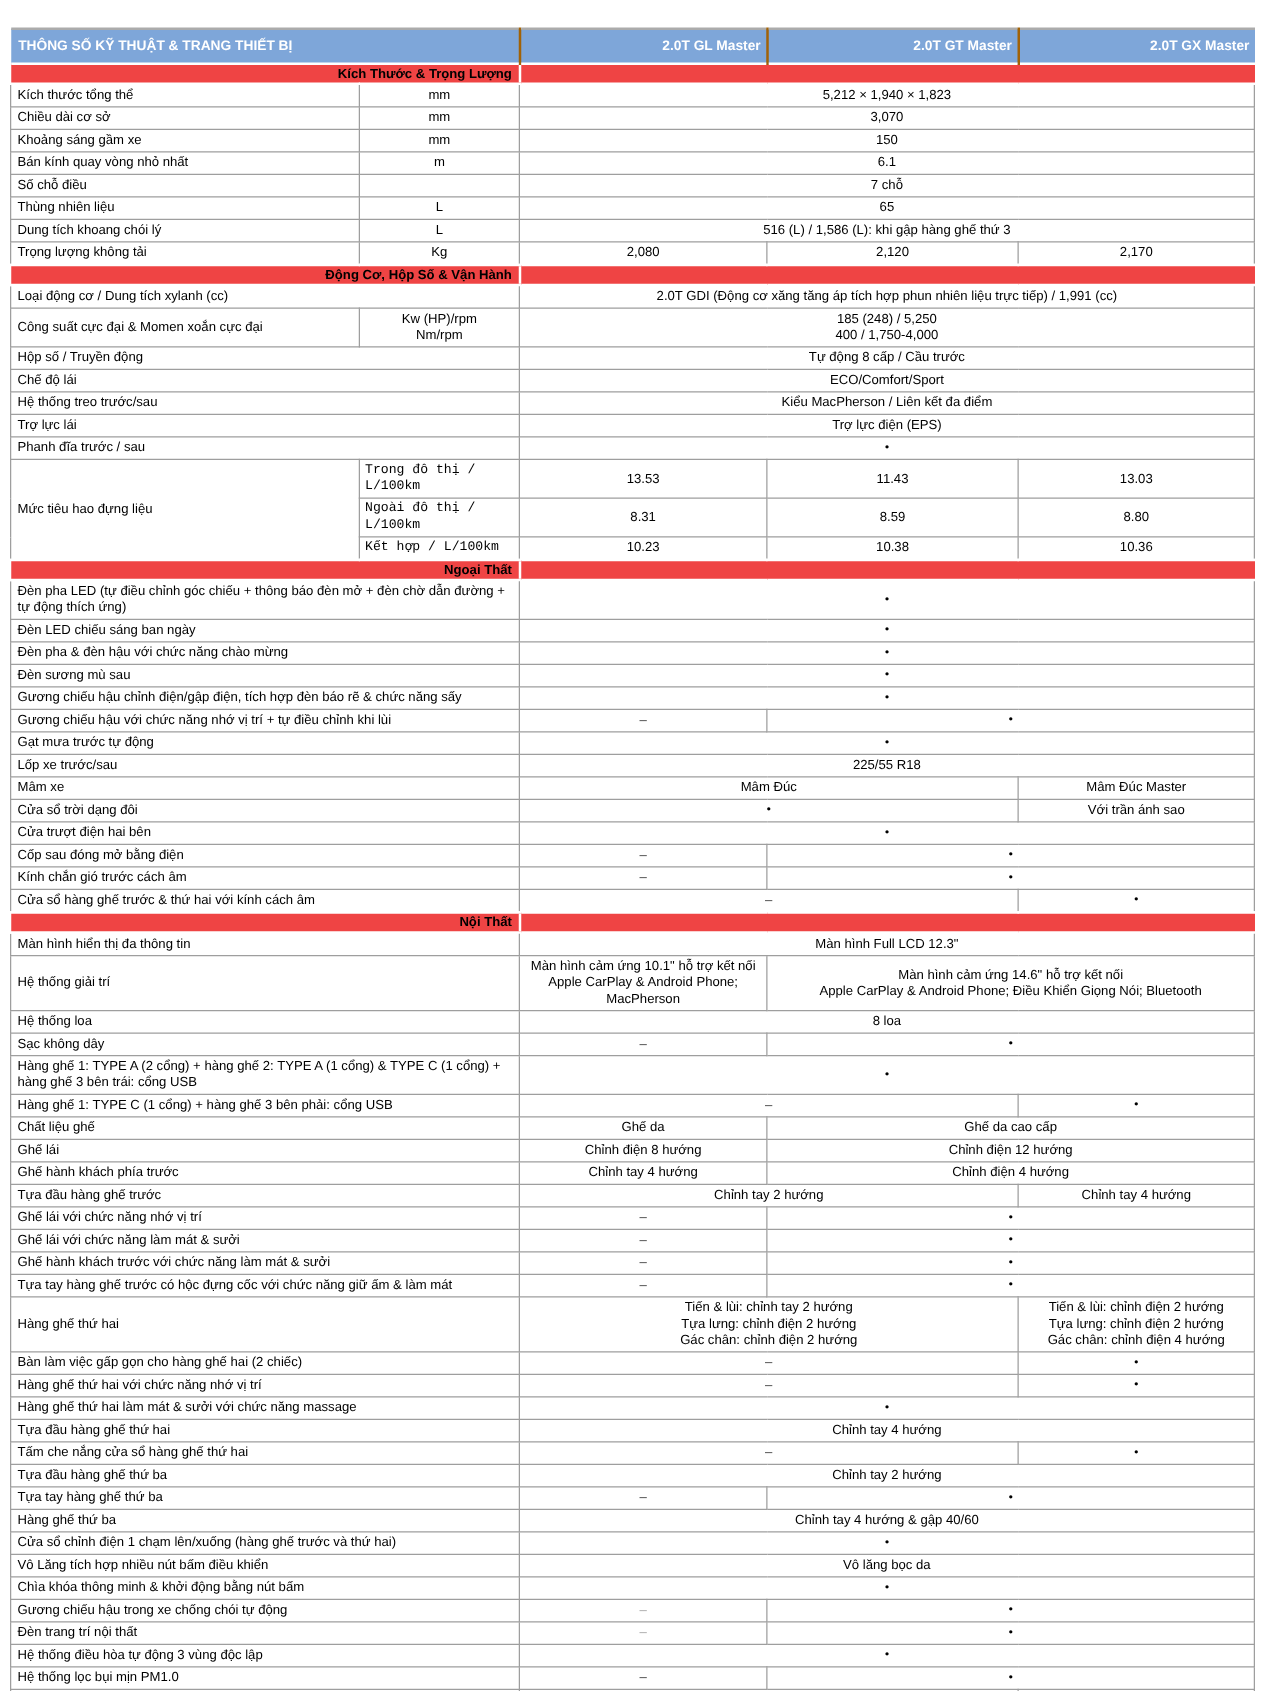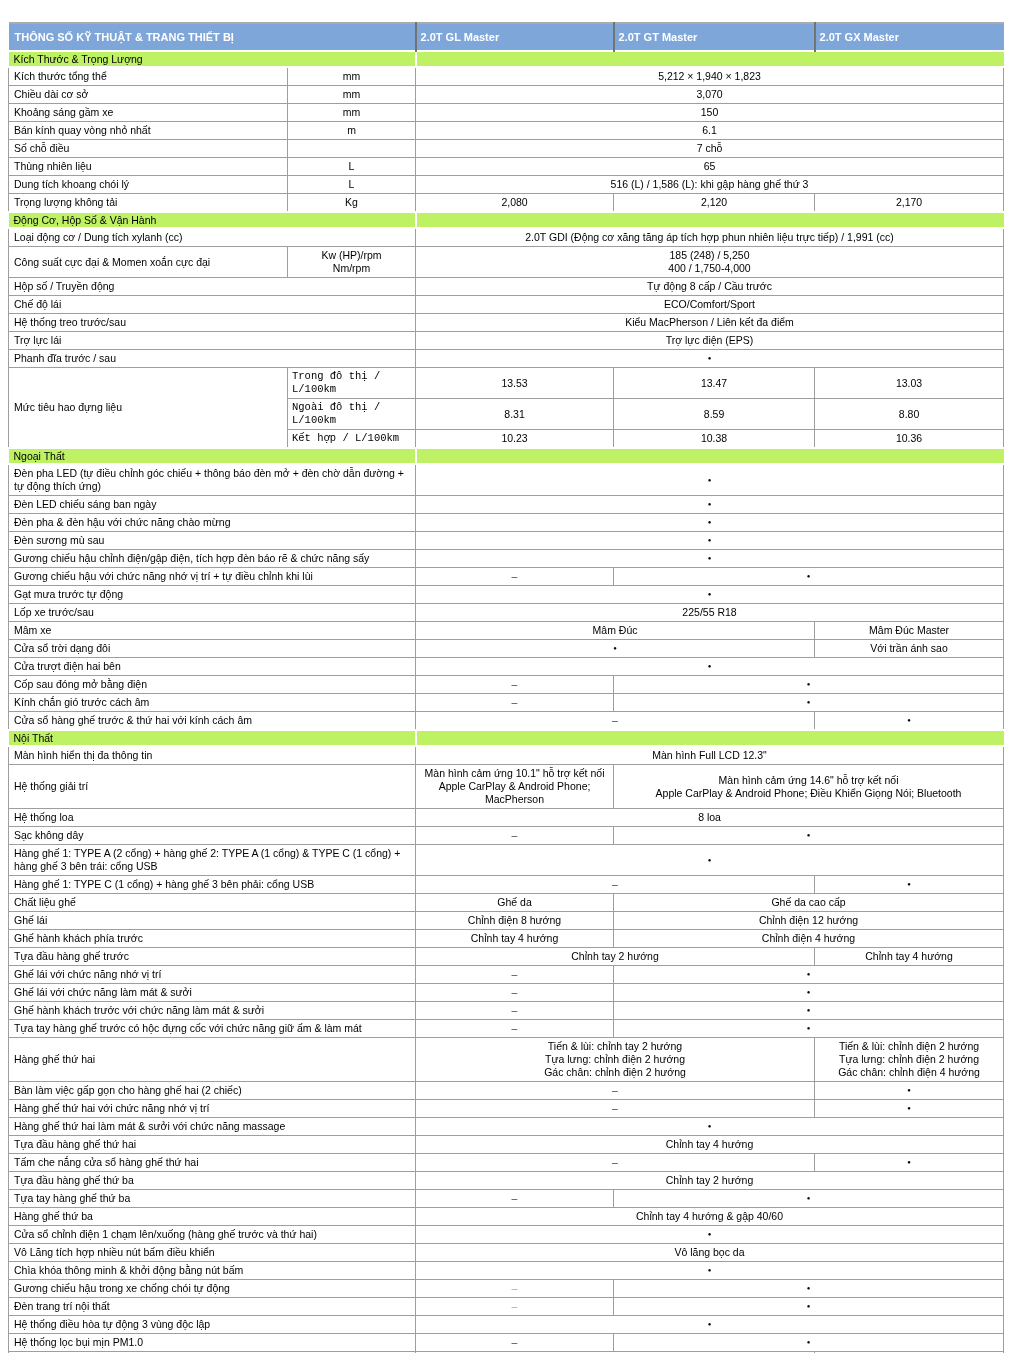--- a/index.html
+++ b/index.html
@@ -15,36 +15,36 @@
   }
   thead th{
     background:#7ea6d9;
     color:#ffffff;
     font-size:11px;
     font-weight:bold;
     height:26px;
     padding:0 4px;
   }
   thead th.title{text-align:left;padding-left:6px;}
-  thead th.col{border-left:2px solid #737373;text-align:left;}
+  thead th.col{border-left:2px solid #a16207;text-align:right;}
   tbody td{
     border:1px solid #9e9e9e;
     padding:2px 3px;
     text-align:center;
     vertical-align:middle;
     line-height:13px;
     word-wrap:break-word;
   }
   tbody td.label{text-align:left;padding-left:5px;padding-right:6px;}
   tbody td.unit{text-align:center;}
   tbody td.unit.sub{text-align:left;padding-left:4px;font-family:Liberation Mono, monospace;}
   tr.section td{
-    background:#bef264;
-    font-weight:normal;
-    text-align:left;
+    background:#ef4444;
+    font-weight:bold;
+    text-align:right;
     border-left:none;border-right:none;
     border-top:2px solid #ffffff;
     border-bottom:2px solid #ffffff;
     padding:1px 5px;
     line-height:12px;
   }
   tr.section td.section-rest{border-left:2px solid #ffffff;}
   td.dot{font-size:6px;line-height:13px;}
   td.dash{color:#404040;}
   td.dash-muted{color:#a8a8a8;}
@@ -156,21 +156,21 @@
           <td colspan="3">Trợ lực điện (EPS)</td>
         </tr>
         <tr>
           <td class="label" colspan="2">Phanh đĩa trước / sau</td>
           <td colspan="3" class="dot">●</td>
         </tr>
         <tr>
           <td rowspan="3" class="label">Mức tiêu hao đựng liệu</td>
           <td class="unit sub">Trong đô thị / L/100km</td>
           <td colspan="1">13.53</td>
-          <td colspan="1">13.47</td>
+          <td colspan="1">11.43</td>
           <td colspan="1">13.03</td>
         </tr>
         <tr>
           <td class="unit sub">Ngoài đô thị / L/100km</td>
           <td colspan="1">8.31</td>
           <td colspan="1">8.59</td>
           <td colspan="1">8.80</td>
         </tr>
         <tr>
           <td class="unit sub">Kết hợp / L/100km</td>

